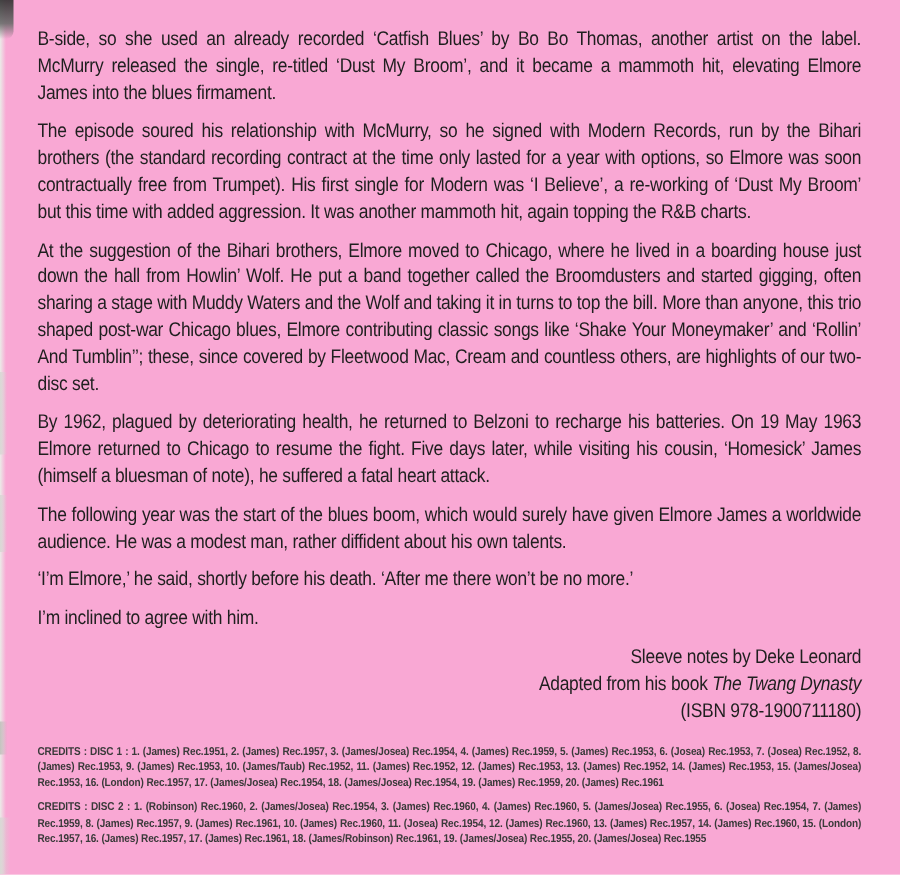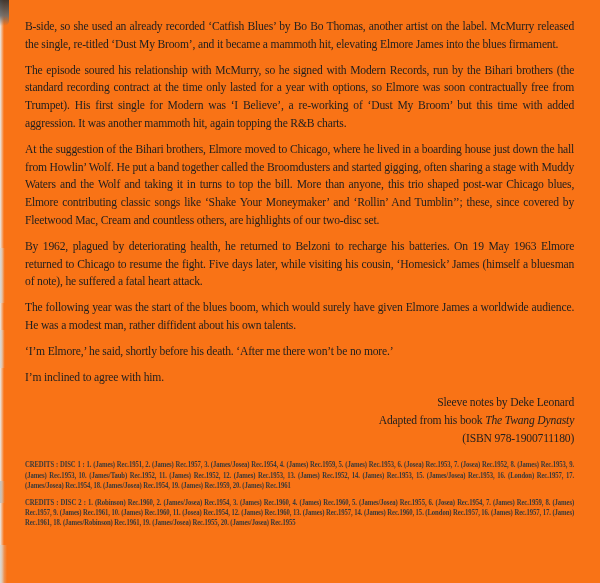--- a/index.html
+++ b/index.html
@@ -68,21 +68,21 @@
     font-size: 7.6px;
     line-height: 10.4px;
     font-weight: 700;
     letter-spacing: -0.1px;
     text-align: justify;
   }
 </style>
 </head>
 <body style="background: rgb(252, 252, 250);">
 
-<div class="page" style="background: #f97316; font-family: Liberation Serif, serif;">
+<div class="page" style="background: #f9a8d4;">
 
   <div class="edge-strip"></div>
   <div class="corner-mark"></div>
   <div class="smudge s1"></div>
   <div class="smudge s2"></div>
   <div class="smudge s3"></div>
   <div class="smudge s4"></div>
 
   <main class="content" style="color: rgb(31, 31, 31);">
     <p class="body-par">B-side, so she used an already recorded ‘Catfish Blues’ by Bo Bo Thomas, another artist on the label. McMurry released the single, re-titled ‘Dust My Broom’, and it became a mammoth hit, elevating Elmore James into the blues firmament.</p>

